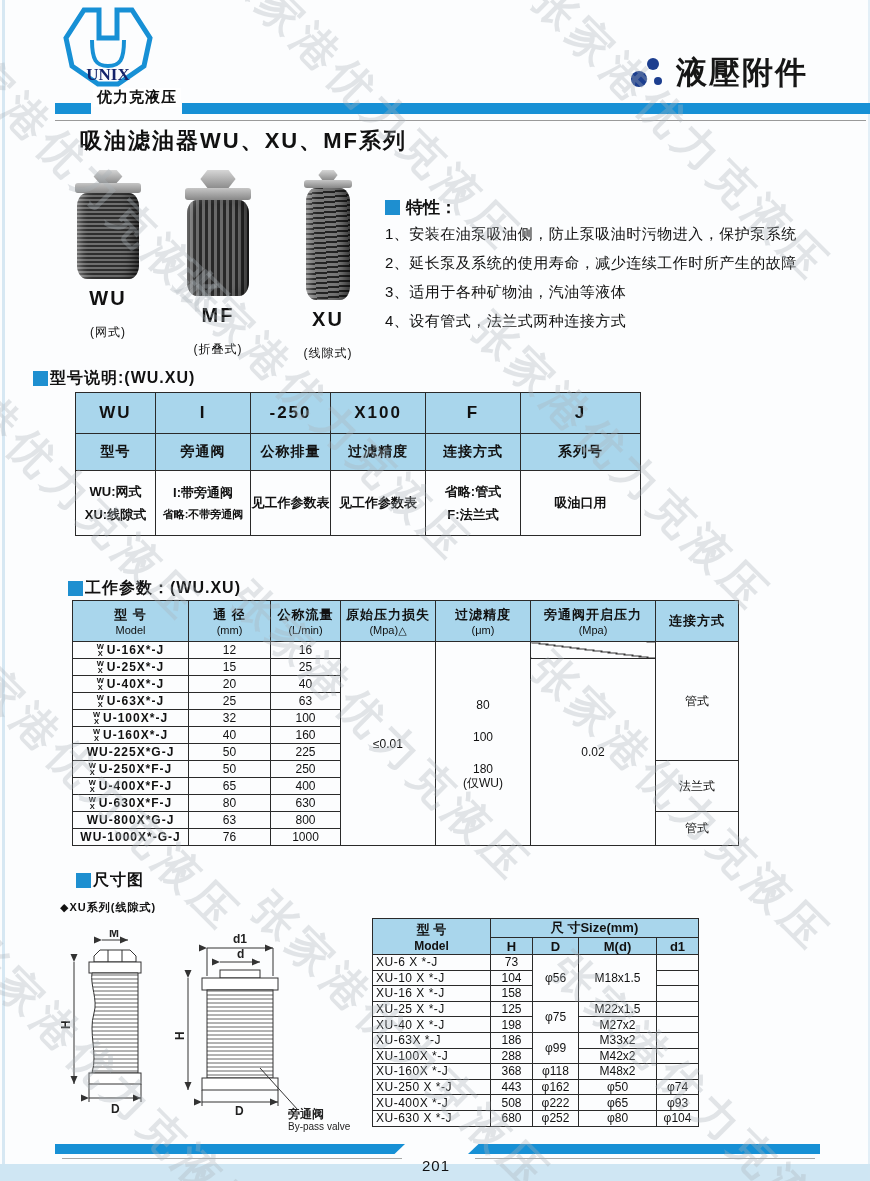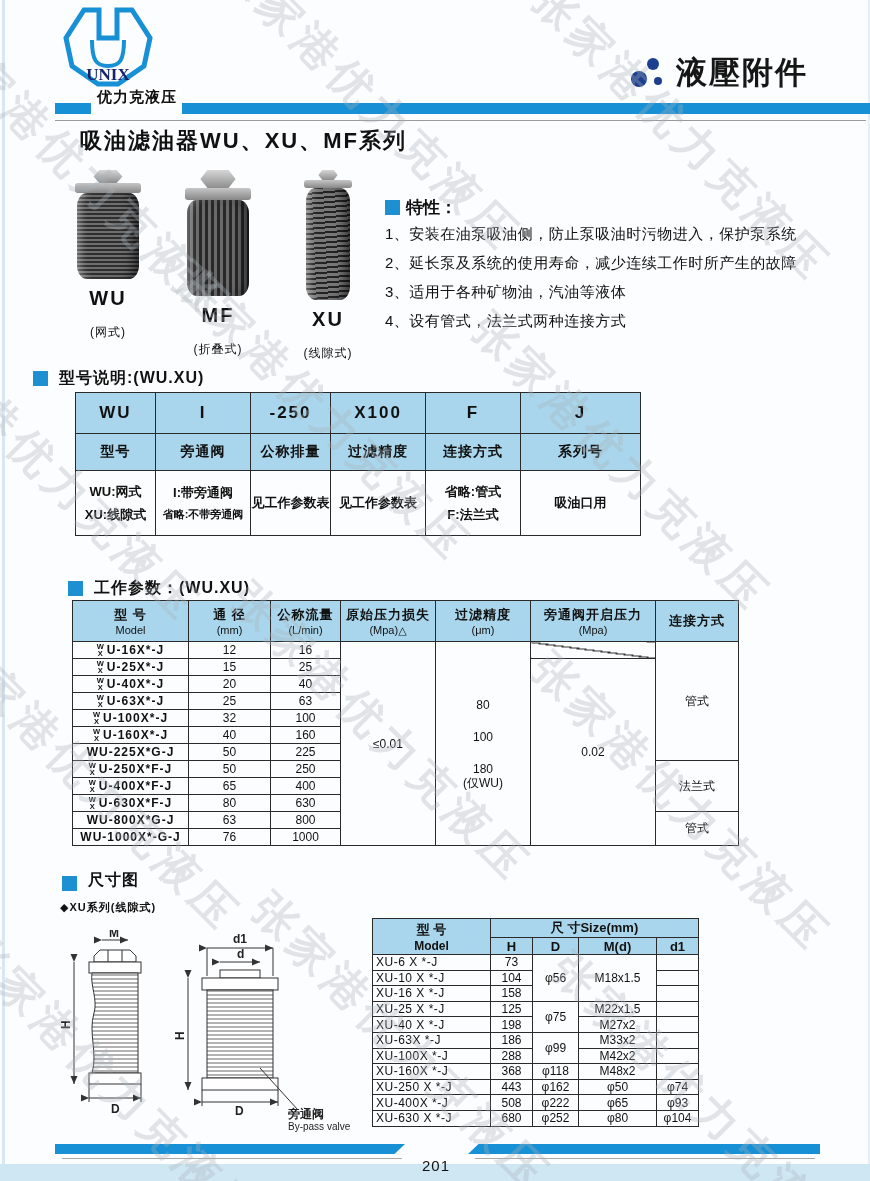--- a/index.html
+++ b/index.html
@@ -35,21 +35,21 @@
   .tex-c{background:repeating-linear-gradient(175deg,#232323 0 2px,#787878 2px 5px);}
   .tex-v{background:repeating-linear-gradient(90deg,#282828 0 3px,#6a6a6a 3px 6px);}
   .p-name{font-size:20px;font-weight:bold;letter-spacing:2px;margin-top:8px;}
   .p-type{font-size:12px;margin-top:14px;letter-spacing:1px;}
   
   .features{left:385px;top:196px;width:480px;}
   .f-title{display:flex;align-items:center;gap:6px;font-size:17px;font-weight:bold;}
   .sq{display:inline-block;width:15px;height:15px;background:#1e8fd0;}
   .f-item{font-size:15px;line-height:29px;letter-spacing:0.5px;}
   
-  .sec{display:flex;align-items:center;gap:11px;font-size:16px;font-weight:bold;letter-spacing:1px;}
+  .sec{display:flex;align-items:center;gap:2px;font-size:16px;font-weight:bold;letter-spacing:1px;}
   .series{font-size:11px;font-weight:bold;letter-spacing:1px;}
   
   table{border-collapse:collapse;table-layout:fixed;}
   td,th{border:1px solid #2a2a2a;text-align:center;vertical-align:middle;padding:0;overflow:hidden;}
   .hdr{background:#a9d6ec;}
   
   .mc-table{left:75px;top:392px;}
   .mc-table table{width:565px;}
   .mc-table .codes th{height:40px;font-size:17px;font-weight:bold;letter-spacing:2px;}
   .mc-table .labels th{height:36px;font-size:14px;font-weight:bold;letter-spacing:1px;}
@@ -353,21 +353,21 @@
       </tr>
       <tr>
         <td class="wp-model"><span>WU-1000X*-G-J</span></td>
         <td>76</td>
         <td>1000</td>
       </tr>
     </tbody>
       </table>
   </div>
 
-  <div class="abs sec" style="left:62px;top:870px;align-items:flex-end;">
+  <div class="abs sec" style="left:76px;top:870px;">
     <span class="sq"></span>
     <span>尺寸图</span>
   </div>
   <div class="abs series" style="left:60px;top:900px;">◆XU系列(线隙式)</div>
 
   <svg class="abs drawing" width="300" height="205" viewBox="0 0 300 205">
     <defs>
       <marker id="arr" markerWidth="9" markerHeight="8" refX="8" refY="4" orient="auto">
         <path d="M0,0.5 L8,4 L0,7.5 Z" fill="#333"></path>
       </marker>

